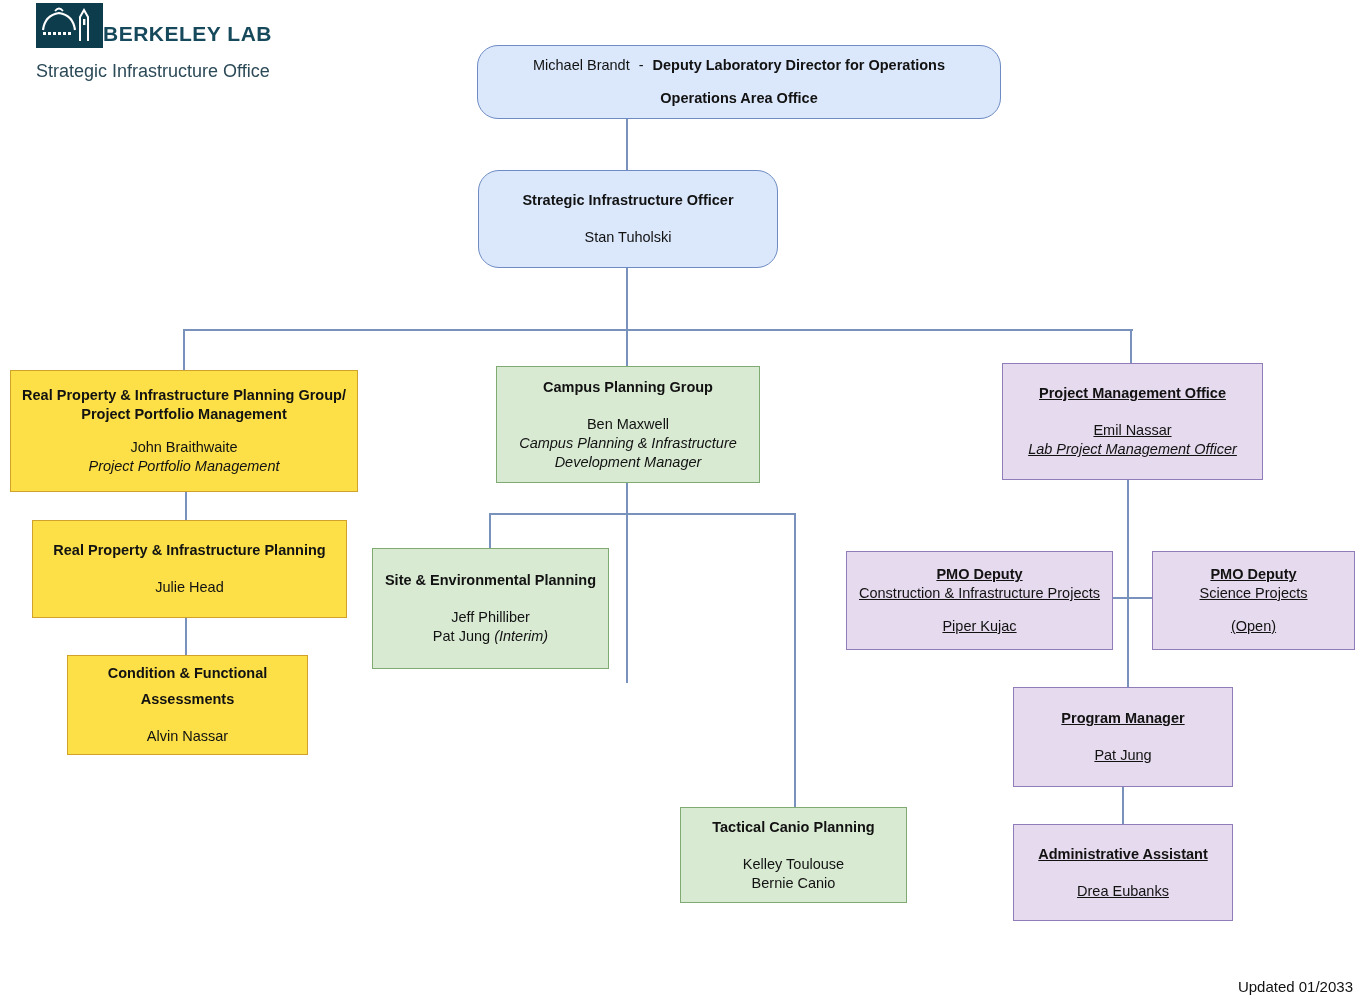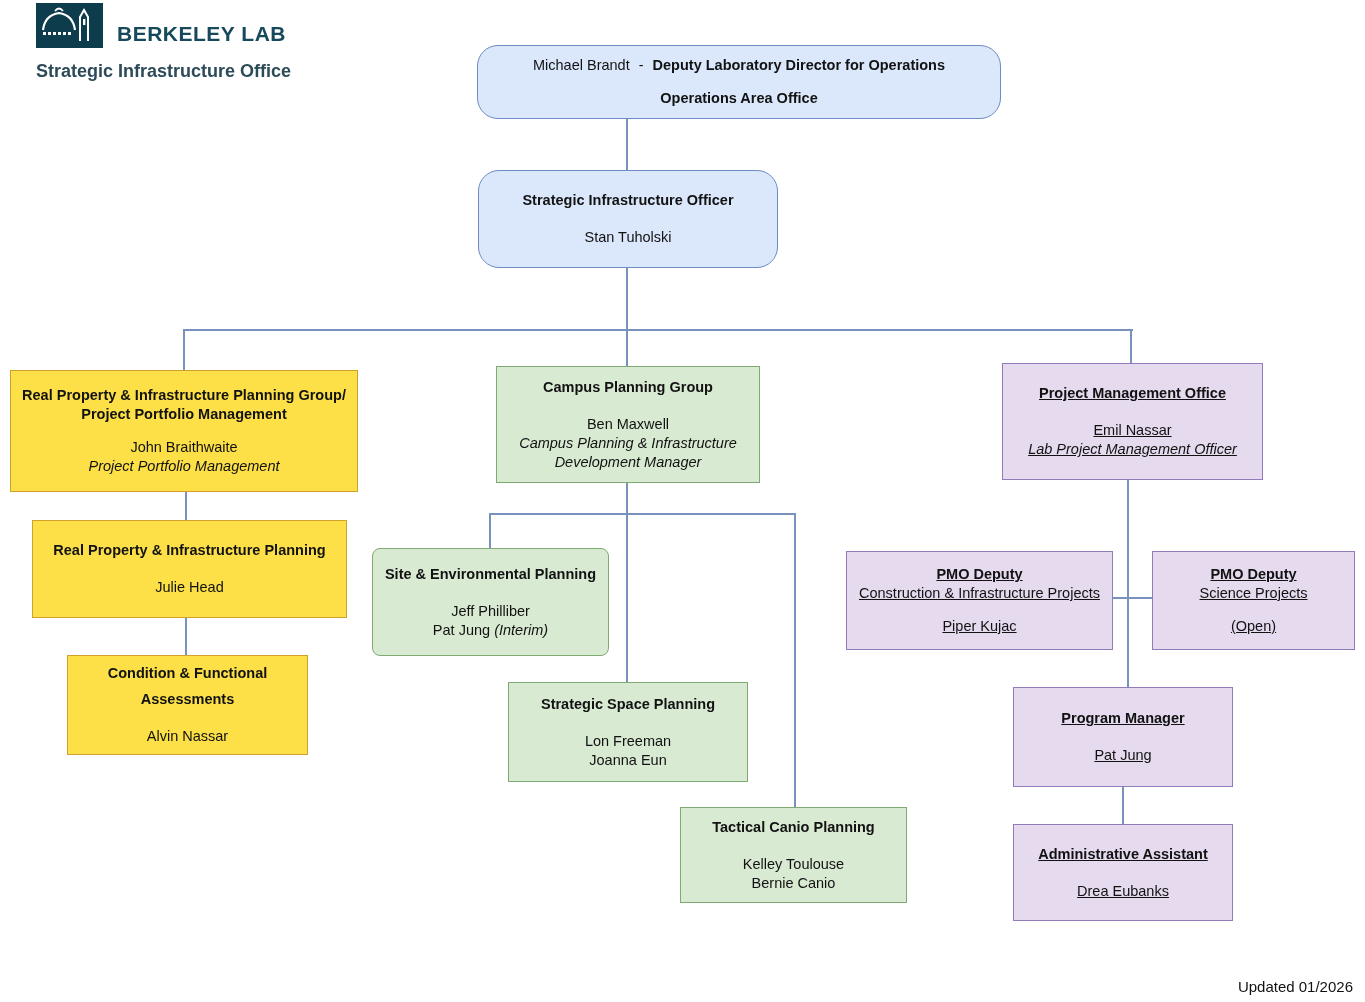--- a/index.html
+++ b/index.html
@@ -1,23 +1,23 @@
 <!DOCTYPE html>
 <html><head>
 <meta charset="utf-8">
 <style>
   html,body{margin:0;padding:0;background:#ffffff;font-family:"Liberation Sans",sans-serif;}
   #canvas{position:relative;width:1365px;height:1002px;background:#ffffff;overflow:hidden;}
 
   
   .brand{position:absolute;left:36px;top:3px;}
-  .brand-row{display:flex;align-items:flex-end;gap:14px;}
+  .brand-row{display:flex;align-items:flex-end;}
   .logo{width:67px;height:45px;display:block;}
   .org-name{font-size:21px;font-weight:bold;color:#17495c;letter-spacing:.5px;padding-bottom:2px;}
-  .office-name{font-size:18px;font-weight:bold;color:#2c4a58;margin-top:13px;}
+  .office-name{font-size:18px;font-weight:normal;color:#2c4a58;margin-top:13px;}
 
   
   .node{position:absolute;box-sizing:border-box;border:1.6px solid;display:flex;flex-direction:column;
         justify-content:center;align-items:center;text-align:center;font-size:14.5px;line-height:19px;
         color:#121212;padding:4px 5px;}
   .blue  {background:#dbe8fc;border-color:#6e8cc3;border-radius:21px;}
   .orange{background:#fde047;border-color:#d0a22c;}
   .green {background:#d9ead3;border-color:#7fab72;}
   .purple{background:#e6daee;border-color:#8f7cb8;text-decoration:underline;}
   .t{font-weight:bold;}
@@ -114,36 +114,30 @@
   </div>
 
   <div class="node green" style="left:496px;top:366px;width:264px;height:117px;">
     <div class="t">Campus Planning Group</div>
     <div class="sp"></div>
     <div>Ben Maxwell</div>
     <div class="i">Campus Planning &amp; Infrastructure</div>
     <div class="i">Development Manager</div>
   </div>
 
-  <div class="node green" style="left:372px;top:548px;width:237px;height:108px;border-radius:8px;">
+  <div class="node green" style="left:372px;top:548px;width:237px;height:121px;">
     <div class="t">Site &amp; Environmental Planning</div>
     <div class="sp"></div>
     <div>Jeff Philliber</div>
     <div>
       <span>Pat Jung</span>
       <span class="i">(Interim)</span>
     </div>
   </div>
 
-  <div class="node green" style="left:508px;top:682px;width:240px;height:100px;">
-    <div class="t">Strategic Space Planning</div>
-    <div class="sp"></div>
-    <div>Lon Freeman</div>
-    <div>Joanna Eun</div>
-  </div>
 
   <div class="node green" style="left:680px;top:807px;width:227px;height:96px;">
     <div class="t">Tactical Canio Planning</div>
     <div class="sp"></div>
     <div>Kelley Toulouse</div>
     <div>Bernie Canio</div>
   </div>
 
   <div class="node purple" style="left:1002px;top:363px;width:261px;height:117px;">
     <div class="t">Project Management Office</div>
@@ -171,15 +165,15 @@
     <div class="sp"></div>
     <div>Pat Jung</div>
   </div>
 
   <div class="node purple" style="left:1013px;top:824px;width:220px;height:97px;">
     <div class="t">Administrative Assistant</div>
     <div class="sp"></div>
     <div>Drea Eubanks</div>
   </div>
 
-  <div class="footer-note">Updated 01/2026</div>
+  <div class="footer-note">Updated 01/2033</div>
 
 </div>
 
 </body></html>

